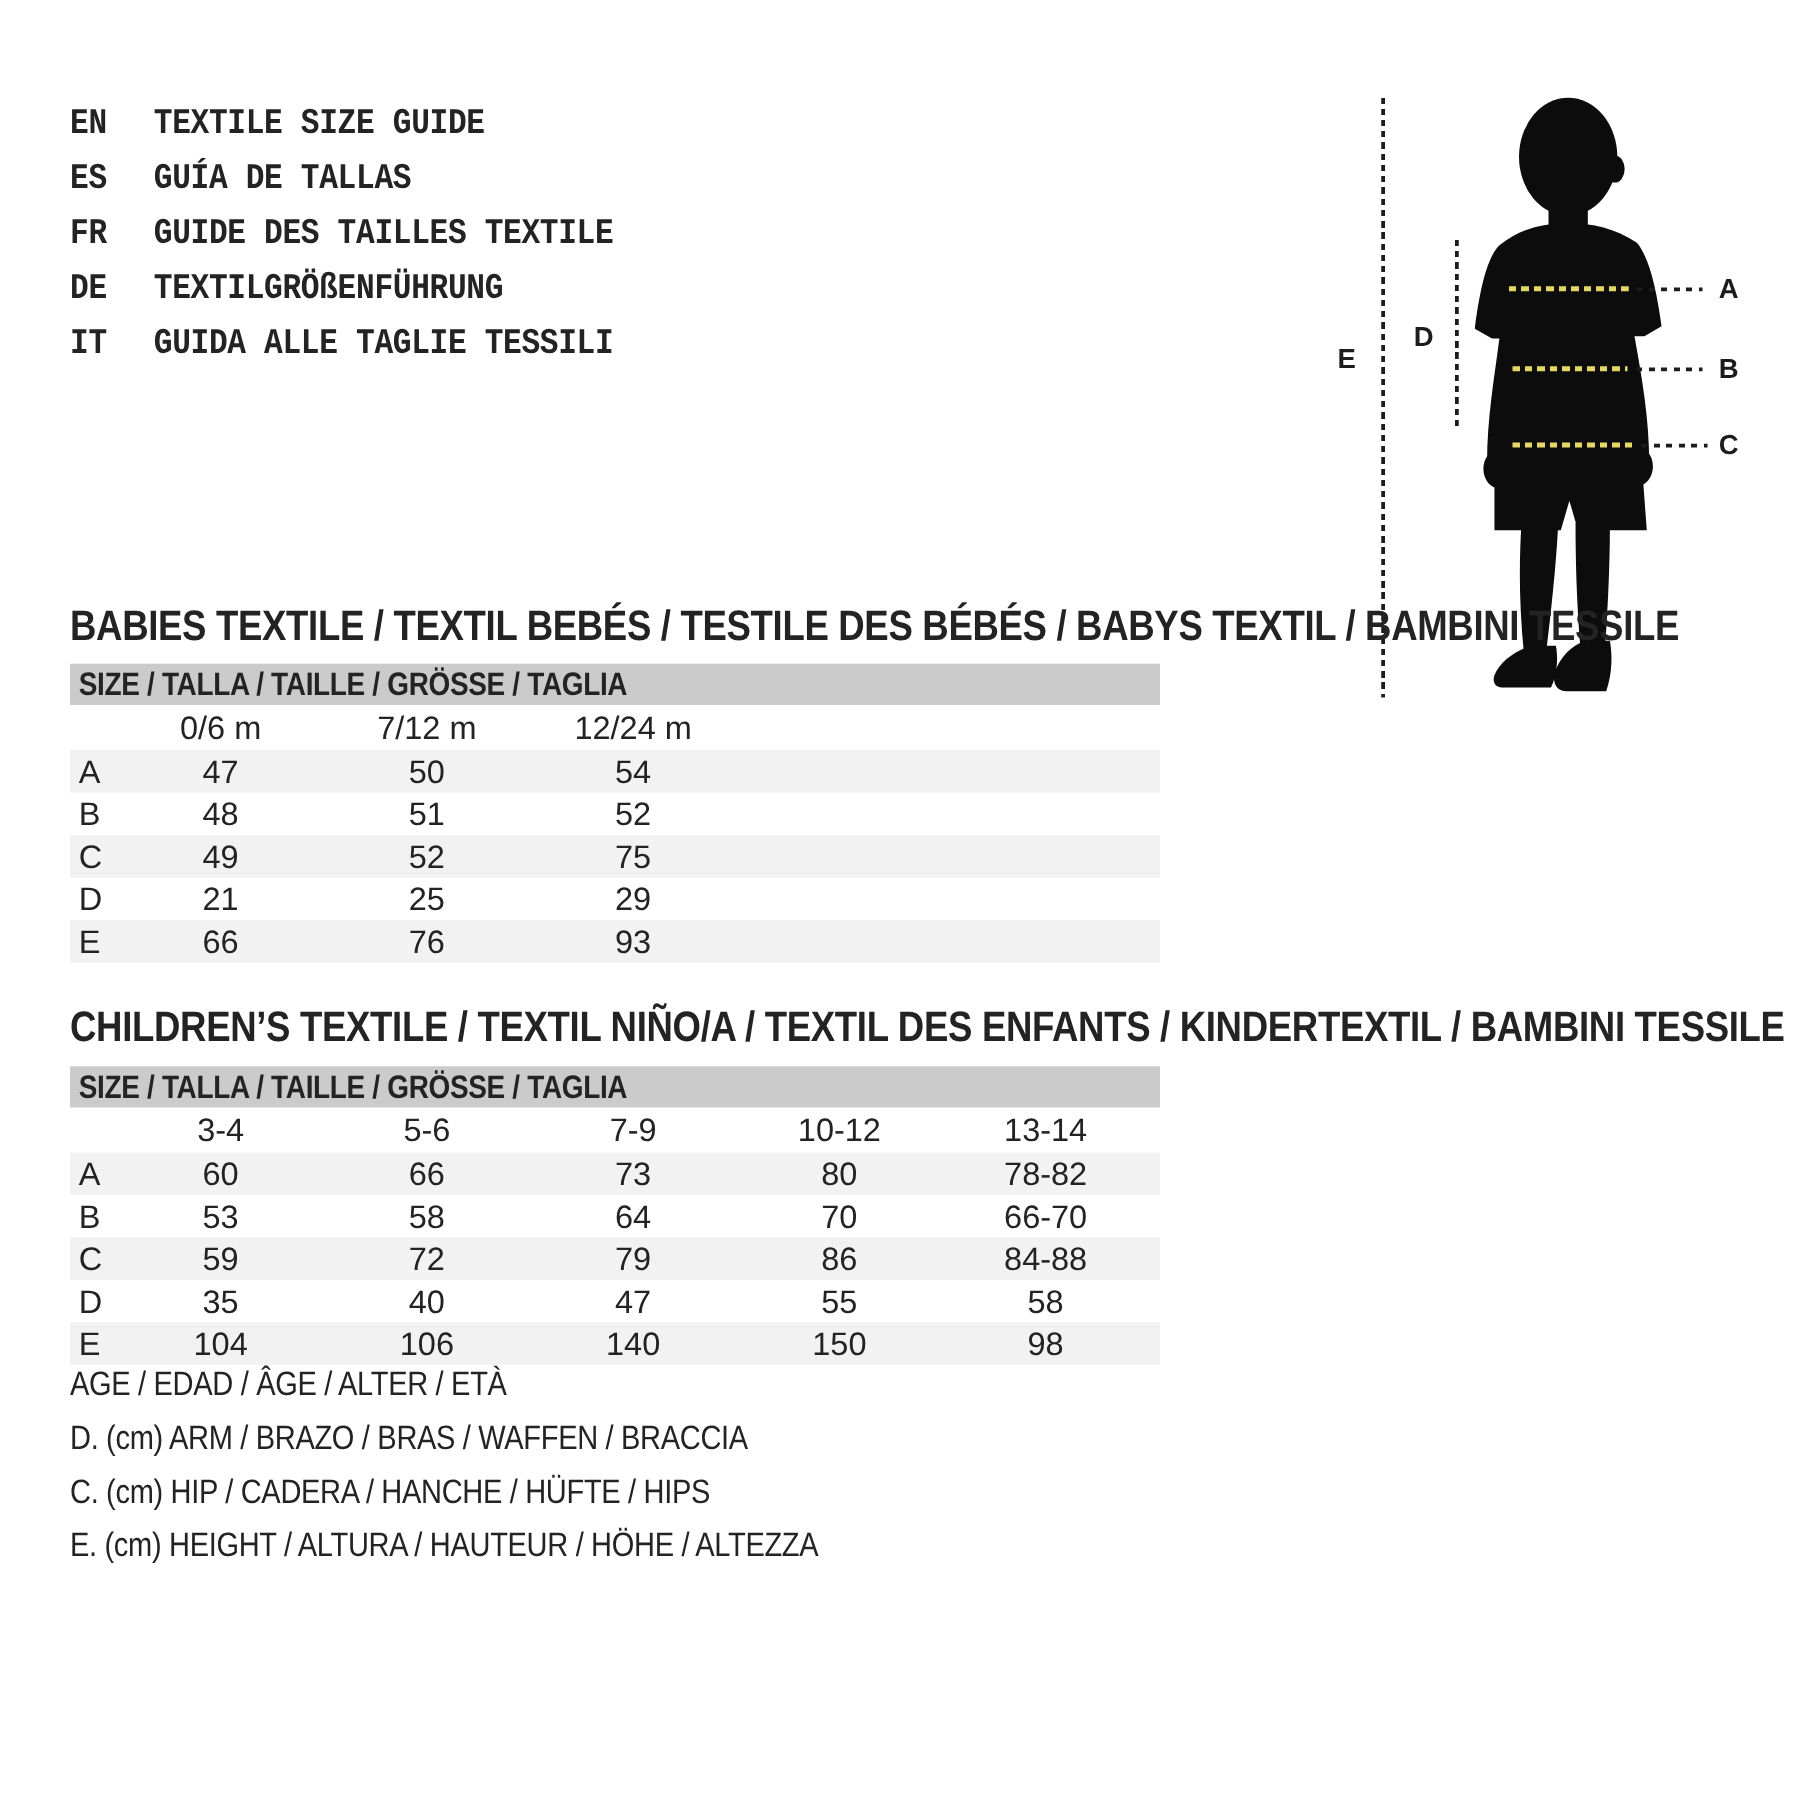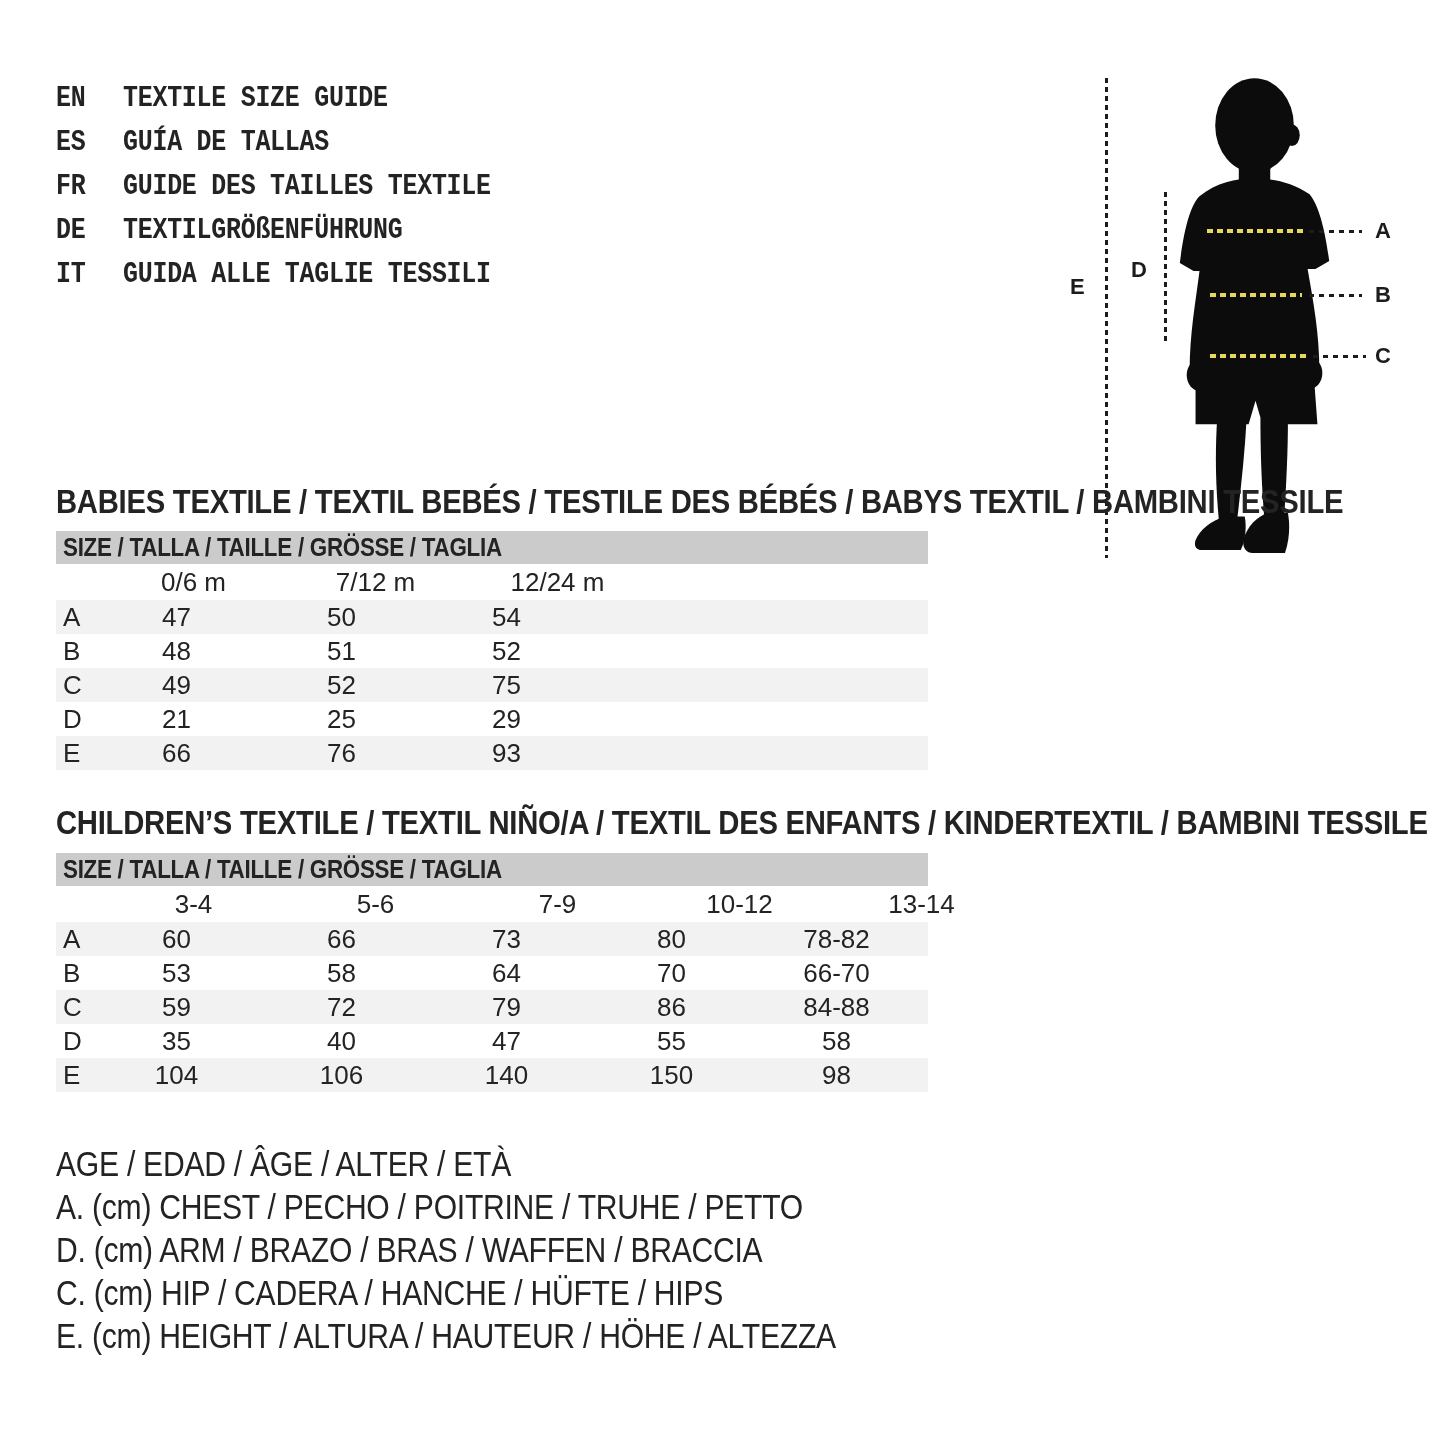--- a/index.html
+++ b/index.html
@@ -29,28 +29,28 @@
   .sil{position:absolute;left:1170px;top:76px;}
   .sil path,.sil ellipse,.sil rect{fill:var(--ink);}
 
   
   .sec-title{position:absolute;left:56px;font-weight:bold;font-size:34px;}
 
   
   .sizetable{position:absolute;left:56px;width:872px;}
   .size-bar{height:33px;background:var(--bar);display:flex;align-items:center;padding-left:7px;box-sizing:border-box;font-weight:bold;font-size:26px;}
   .trow{display:flex;align-items:center;font-size:26px;}
-  .trow.colhead{height:36px;gap:17px;}
+  .trow.colhead{height:36px;}
   .trow.data{height:34px;}
   .trow.alt{background:var(--row);}
   .cell-label{width:38px;flex:0 0 38px;padding-left:7px;box-sizing:border-box;}
   .cell{width:165px;flex:0 0 165px;text-align:center;}
 
   
-  .legend{position:absolute;left:56px;top:1142px;font-size:35px;}
+  .legend{position:absolute;left:56px;top:1086px;font-size:27px;}
   .legend-line{height:43px;display:flex;align-items:center;}
 </style>
 </head>
 <body>
 
 <div class="canvas">
 
   <div class="lang-block">
     <div class="lang-row">
       <span class="lang-code"><span class="cond">EN</span></span>
@@ -211,23 +211,20 @@
       <span class="cell">150</span>
       <span class="cell">98</span>
     </div>
   </div>
 
   <div class="legend">
     <div class="legend-line">
         <span class="cond">AGE / EDAD / ÂGE / ALTER / ETÀ</span>
       </div>
     <div class="legend-line">
-        <span class="cond">A. (cm) CHEST / PECHO / POITRINE / TRUHE / PETTO</span>
-      </div>
-    <div class="legend-line">
         <span class="cond">D. (cm) ARM / BRAZO / BRAS / WAFFEN / BRACCIA</span>
       </div>
     <div class="legend-line">
         <span class="cond">C. (cm) HIP / CADERA / HANCHE / HÜFTE / HIPS</span>
       </div>
     <div class="legend-line">
         <span class="cond">E. (cm) HEIGHT / ALTURA / HAUTEUR / HÖHE / ALTEZZA</span>
       </div>
   </div>
 

